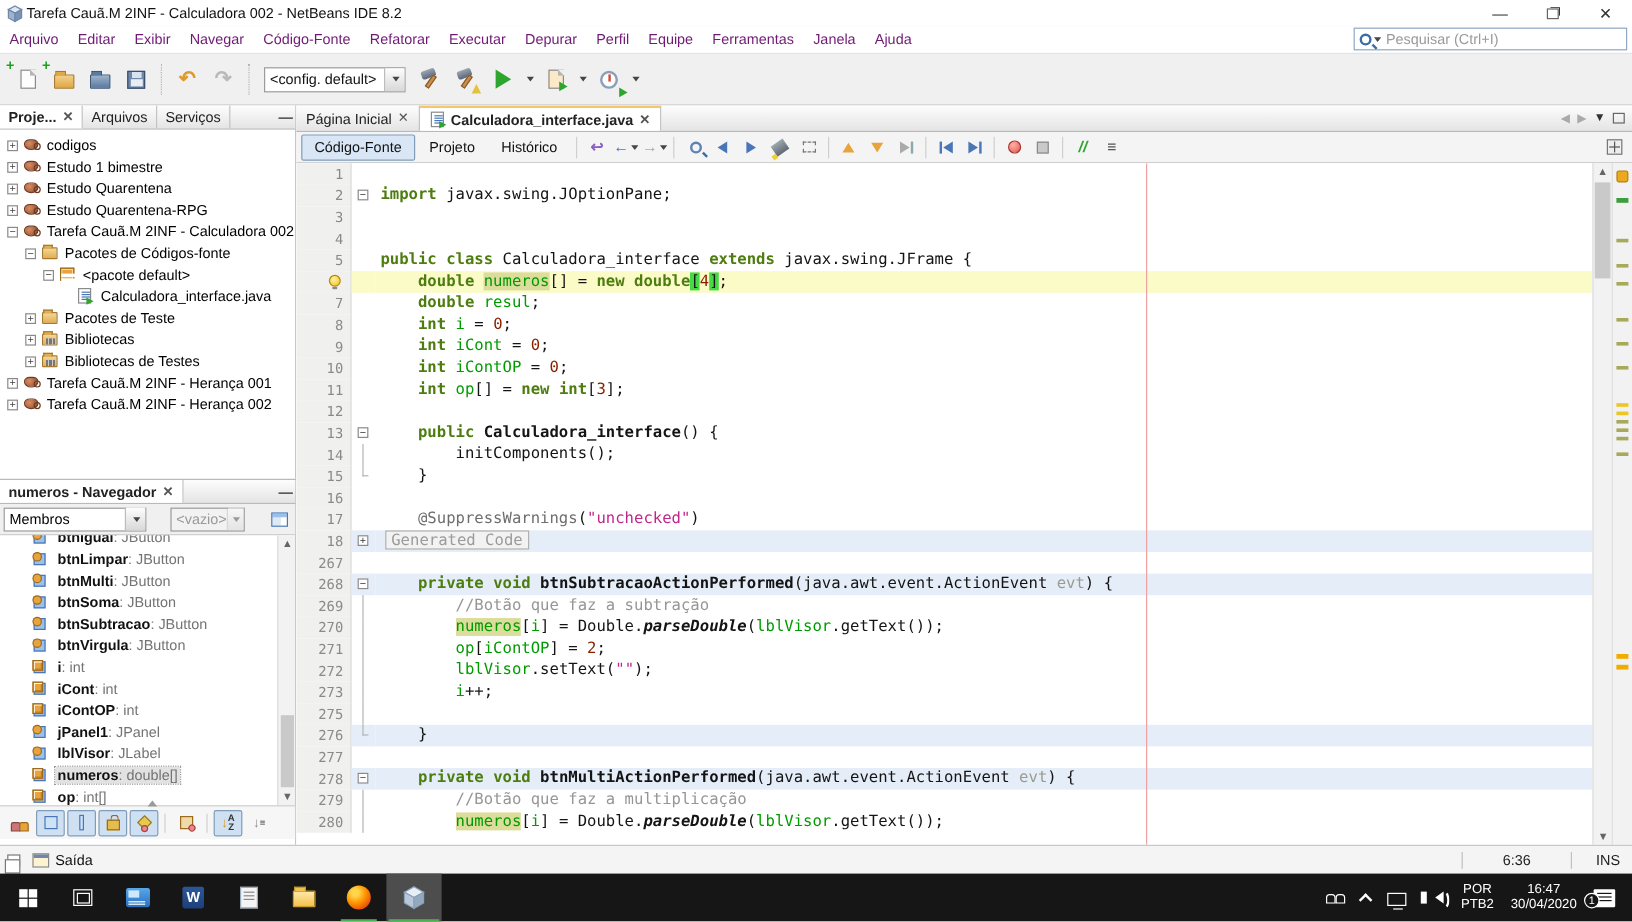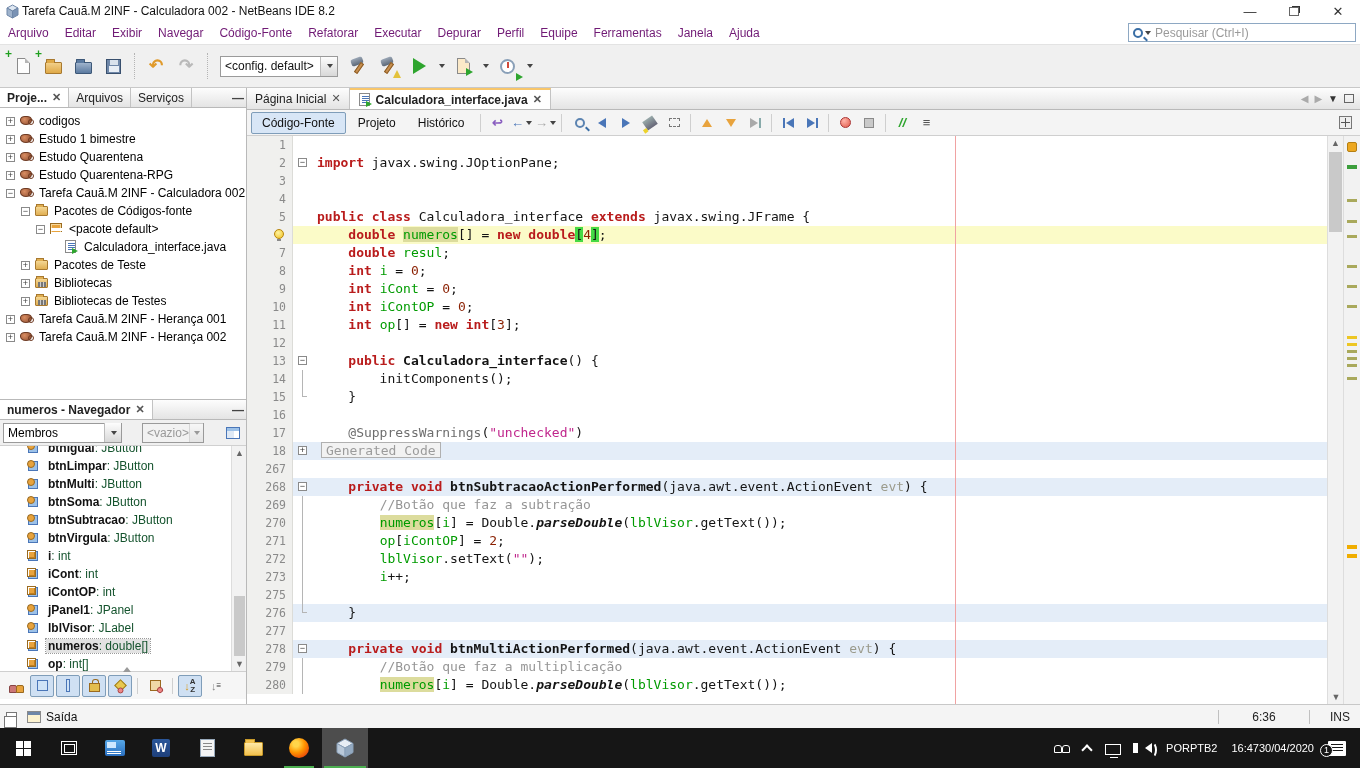--- a/index.html
+++ b/index.html
@@ -73,21 +73,21 @@
   .ffp::after{content:"";position:absolute;left:-2px;top:-2px;width:6px;height:6px;background:#e8a33d;border:1px solid #9a6a1f;border-radius:50%}
   .ffg{position:absolute;left:2px;top:2px;width:10px;height:10px;background:#9cc1e8;border:1px solid #4a76b8}
   .ffg::after{content:"";position:absolute;left:-2px;top:-2px;width:7px;height:7px;background:#e8a33d;border:1px solid #9a6a1f;box-shadow:inset 1px 1px 0 #fff,inset -1px -1px 0 #c07f20}
   #navigator-panel{position:absolute;left:0;top:399px;width:247px;height:305px;background:#fff;border-right:1px solid #b9b9b9;border-top:1px solid #b9b9b9}
   #nav-filter{height:26px;background:#f0f0f0;border-bottom:1px solid #d0d0d0;display:flex;align-items:center;padding:0 3px;gap:20px}
   .nav-combo{height:20px;background:#fff;border:1px solid #9a9a9a;display:flex;align-items:center;justify-content:space-between;padding-left:4px}
   .nav-combo.disabled{background:#f2f2f2;color:#9a9a9a}
   #nav-tree{height:225px;overflow:hidden;position:relative}
   .nrow{height:18px;display:flex;align-items:center;padding-left:26px;white-space:nowrap}
   .nrow .nm{font-weight:bold;color:#111}
-  .nrow .ty{color:#14532d}
+  .nrow .ty{color:#737373}
   .nrow.selected .lbl-wrap{background:#e2e2e2;outline:1px dotted #9a9a9a}
   .lbl-wrap{padding:0 2px;display:inline-flex;gap:0}
   .nav-scroll{position:absolute;right:0;top:0;width:15px;height:225px;background:#f2f2f2;border-left:1px solid #ddd}
   .scroll-arrow{width:15px;height:14px;color:#666;font-size:9px;text-align:center;line-height:14px}
   #nav-toolbar{height:28px;border-top:1px solid #cfcfcf;display:flex;align-items:center;padding-left:4px;gap:2px;background:#f6f6f6;position:relative}
   #nav-toolbar .grip{position:absolute;top:-5px;left:50%;width:0;height:0;border-left:4px solid transparent;border-right:4px solid transparent;border-bottom:5px solid #9a9a9a}
   .ntb{width:24px;height:22px;display:flex;align-items:center;justify-content:center;position:relative}
   .ntb.on{background:#cfe0f3;border:1px solid #7f9db9;border-radius:2px}
   .ppl{width:14px;height:9px;position:relative;margin-top:5px}
   .ppl::before,.ppl::after{content:"";position:absolute;bottom:0;width:6px;height:6px;background:#c77;border:1px solid #844;border-radius:2px 2px 0 0}
@@ -134,21 +134,21 @@
   #code-area{position:relative;width:1080px;height:568px;overflow:hidden;background:#fff}
   .cl{display:flex;height:18px;font-family:"DejaVu Sans Mono",monospace;font-size:13px;line-height:18px;white-space:pre}
   .gut{width:46px;flex:none;background:#f0f0ee;border-right:1px solid #dcdcd8;color:#8a8a8a;text-align:right;padding-right:6px;font-size:11.5px;position:relative}
   .fold{width:20px;flex:none;position:relative}
   .fbox{position:absolute;left:5px;top:4px;width:9px;height:9px;border:1px solid #8a8a8a;background:#fff;font-size:9px;line-height:7px;text-align:center;color:#333;font-family:"Liberation Sans",sans-serif}
   .fline{position:absolute;left:9px;top:0;width:1px;height:18px;background:#b5b5b5}
   .fcorner{position:absolute;left:9px;top:0;width:5px;height:9px;border-left:1px solid #b5b5b5;border-bottom:1px solid #b5b5b5}
   .ctext{flex:1;padding-left:4px}
   .cl.cur .fold,.cl.cur .ctext{background:#fbfbc8}
   .cl.grd .fold,.cl.grd .ctext{background:#e4edf8}
-  .tk-p{color:#141414}.tk-k{color:#b91c1c;font-weight:bold}.tk-fld{color:#009b00}
+  .tk-p{color:#141414}.tk-k{color:#4d7c0f;font-weight:bold}.tk-fld{color:#009b00}
   .tk-num{color:#8a1f00}.tk-str{color:#c0268c}.tk-cmt{color:#969696}
   .tk-ann{color:#6e6e6e}.tk-prm{color:#9b9b8c}.tk-mth{color:#141414;font-weight:bold}
   .tk-sti{color:#141414;font-weight:bold;font-style:italic}
   .tk-occ{color:#009b00;background:#dcdc9d}.tk-br{background:#45d945;color:#141414}
   .gen-box{display:inline-block;border:1px solid #b0b0b0;background:#f2f2f2;color:#9b9b9b;padding:0 4px;margin-left:4px;height:16px;line-height:15px}
   #margin-line{position:absolute;left:708px;top:0;width:1px;height:568px;background:#f0a2a2;z-index:3}
   .bulb{position:absolute;right:8px;top:3px;width:10px;height:10px;background:radial-gradient(circle at 40% 35%,#fff4a0,#f0c020);border:1px solid #b8860b;border-radius:50%}
   .bulb::after{content:"";position:absolute;left:2px;bottom:-3px;width:4px;height:2px;background:#8a8a8a}
   #code-vscroll{position:absolute;left:1080px;top:0;width:16px;height:568px;background:#f2f2f2;border-left:1px solid #ddd}
   #code-vscroll .thumb{position:absolute;left:1px;top:16px;width:13px;height:80px;background:#c9c9c9}
@@ -191,21 +191,21 @@
   .tray-item{padding:0 7px;display:flex;align-items:center;justify-content:center;height:100%}
   .ppl-w{width:15px;height:10px;position:relative}
   .ppl-w::before,.ppl-w::after{content:"";position:absolute;bottom:0;width:6px;height:6px;border:1px solid #fff;border-radius:3px 3px 0 0}
   .ppl-w::after{left:8px}
   .chev{width:8px;height:8px;border-left:2px solid #fff;border-top:2px solid #fff;transform:rotate(45deg);margin-top:4px}
   .netic{width:16px;height:11px;border:1px solid #fff;position:relative;margin-top:2px}
   .netic::after{content:"";position:absolute;left:4px;bottom:-4px;width:8px;height:1px;background:#fff}
   .spk{width:0;height:0;border-top:5px solid transparent;border-bottom:5px solid transparent;border-right:7px solid #fff;position:relative}
   .spk::before{content:"";position:absolute;left:-12px;top:-5px;width:5px;height:10px;background:#fff}
   .spk::after{content:"";position:absolute;left:2px;top:-6px;width:6px;height:12px;border:2px solid transparent;border-right-color:#fff;border-radius:50%}
-  .two-line{display:flex;flex-direction:row;align-items:center;justify-content:center;font-size:11px;line-height:13px}
+  .two-line{display:flex;flex-direction:column;align-items:center;justify-content:center;font-size:11px;line-height:13px}
   .notific{width:18px;height:15px;background:#fff;border-radius:1px;position:relative}
   .notific::before{content:"";position:absolute;left:3px;top:3px;width:12px;height:1px;background:#161616;box-shadow:0 3px 0 #161616,0 6px 0 #161616}
   .badge{position:absolute;left:-8px;top:3px;width:13px;height:13px;border:1px solid #fff;border-radius:50%;background:#161616;color:#fff;font-size:9px;display:flex;align-items:center;justify-content:center}
 </style>
 </head>
 <body>
 
 <div id="app">
 
   <div id="titlebar">

